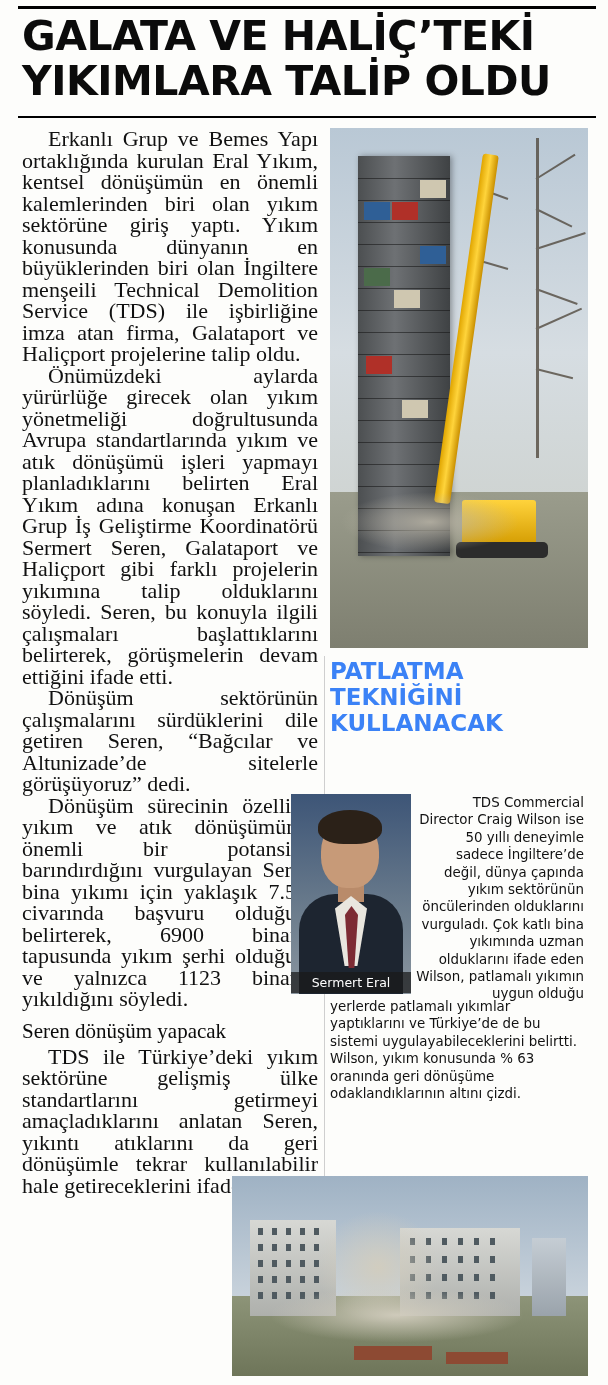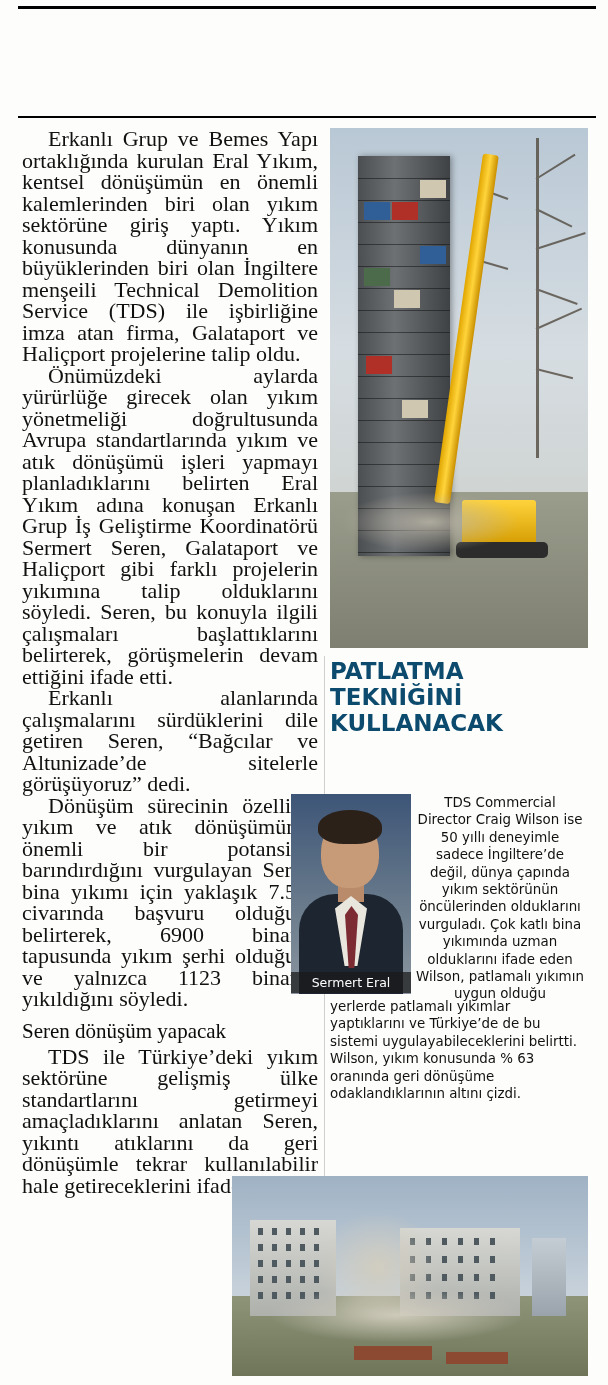--- a/index.html
+++ b/index.html
@@ -146,21 +146,21 @@
 
   
   .right-headline {
     position: absolute;
     left: 330px; top: 658px;
     width: 250px;
     font-family: "DejaVu Sans", sans-serif;
     font-weight: bold;
     font-size: 23px;
     line-height: 26px;
-    color: #0c4a6e;
+    color: #3b82f6;
   }
 
   
   .portrait {
     position: absolute;
     left: 291px; top: 794px;
     width: 120px; height: 200px;
     overflow: hidden;
     background: #2a3d57;
   }
@@ -225,21 +225,21 @@
 
   
   .right-body {
     position: absolute;
     left: 416px; top: 794px;
     width: 168px;
     font-family: "DejaVu Sans", sans-serif;
     font-size: 13.4px;
     line-height: 17.4px;
     color: #111;
-    text-align: center;
+    text-align: right;
   }
   .right-body-wide {
     position: absolute;
     left: 330px; top: 998px;
     width: 254px;
     font-family: "DejaVu Sans", sans-serif;
     font-size: 13.4px;
     line-height: 17.4px;
     color: #111;
   }
@@ -284,27 +284,31 @@
     background: #cfcfcf;
   }
 </style>
 </head>
 <body>
 
 <div class="page">
 
   <div class="headline-rule-top"></div>
 
+  <div class="headline">
+    <span>GALATA VE HALİÇ’TEKİ</span>
+    <span class="l2">YIKIMLARA TALİP OLDU</span>
+  </div>
 
   <div class="headline-rule-bottom"></div>
 
   <div class="col-left">
     <p>Erkanlı Grup ve Bemes Yapı ortaklığında kurulan Eral Yıkım, kentsel dönüşümün en önemli kalemlerinden biri olan yıkım sektörüne giriş yaptı. Yıkım konusunda dünyanın en büyüklerinden biri olan İngiltere menşeili Technical Demolition Service (TDS) ile işbirliğine imza atan firma, Galataport ve Haliçport projelerine talip oldu.</p>
     <p>Önümüzdeki aylarda yürürlüğe girecek olan yıkım yönetmeliği doğrultusunda Avrupa standartlarında yıkım ve atık dönüşümü işleri yapmayı planladıklarını belirten Eral Yıkım adına konuşan Erkanlı Grup İş Geliştirme Koordinatörü Sermert Seren, Galataport ve Haliçport gibi farklı projelerin yıkımına talip olduklarını söyledi. Seren, bu konuyla ilgili çalışmaları başlattıklarını belirterek, görüşmelerin devam ettiğini ifade etti.</p>
-    <p>Erkanlı alanlarında çalışmalarını sürdüklerini dile getiren Seren, “Bağcılar ve Altunizade’de sitelerle görüşüyoruz” dedi.</p>
+    <p>Dönüşüm sektörünün çalışmalarını sürdüklerini dile getiren Seren, “Bağcılar ve Altunizade’de sitelerle görüşüyoruz” dedi.</p>
     <p>Dönüşüm sürecinin özellikle yıkım ve atık dönüşümünde önemli bir potansiyel barındırdığını vurgulayan Seren, bina yıkımı için yaklaşık 7.500 civarında başvuru olduğunu belirterek, 6900 binanın tapusunda yıkım şerhi olduğunu ve yalnızca 1123 binanın yıkıldığını söyledi.</p>
     <h2 class="subhead">Seren dönüşüm yapacak</h2>
     <p>TDS ile Türkiye’deki yıkım sektörüne gelişmiş ülke standartlarını getirmeyi amaçladıklarını anlatan Seren, yıkıntı atıklarını da geri dönüşümle tekrar kullanılabilir hale getireceklerini ifade etti.</p>
   </div>
 
   <div class="photo-tower">
     <div class="sky"></div>
     <div class="ground"></div>
 
     <div class="tree">

